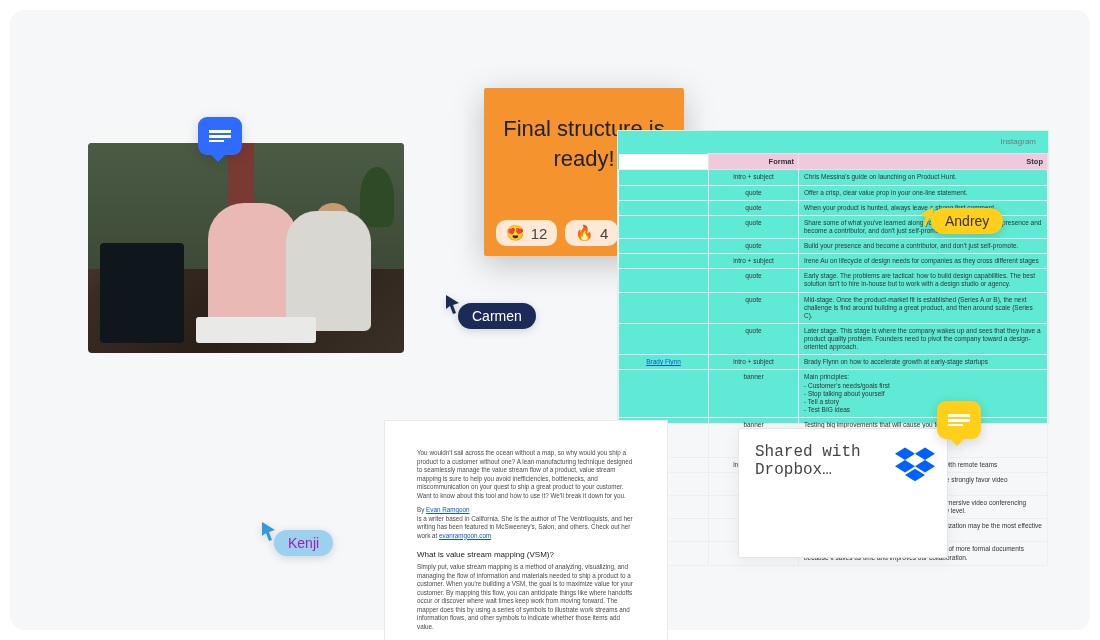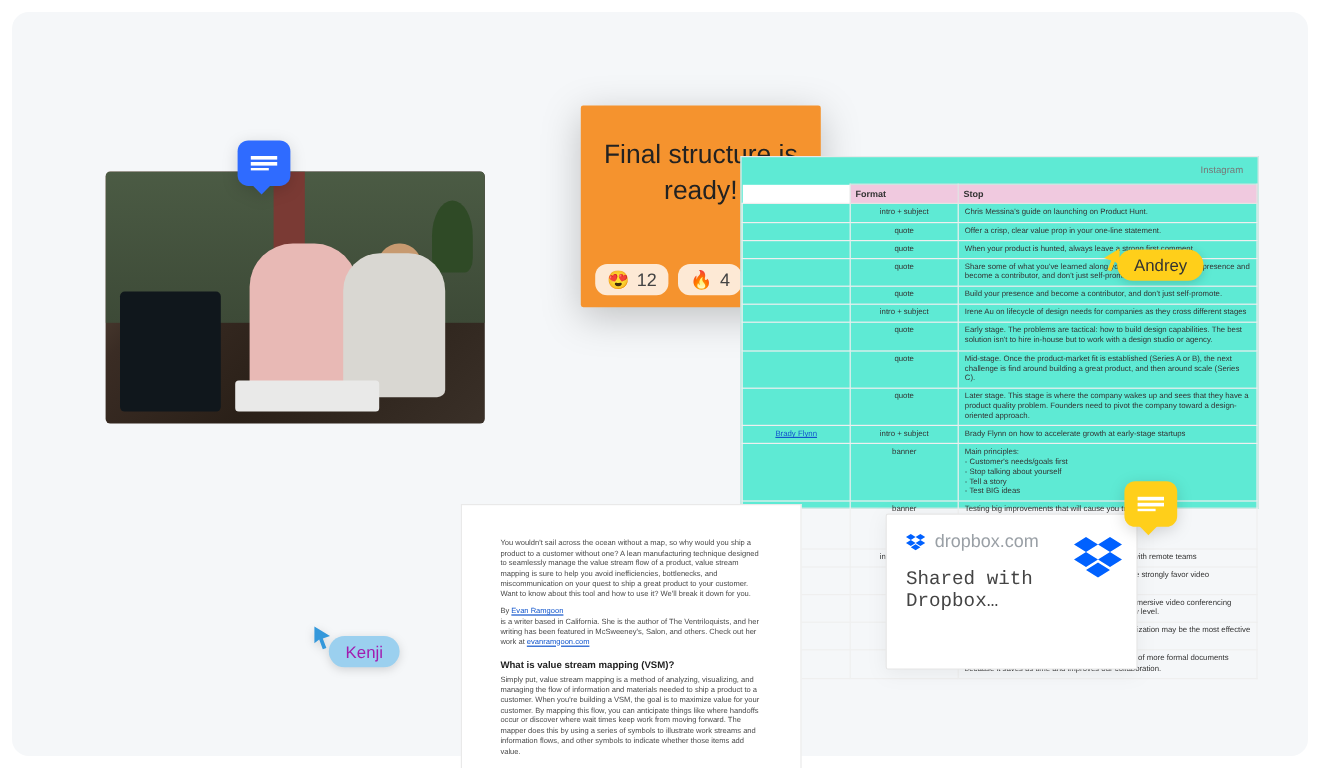--- a/index.html
+++ b/index.html
@@ -103,21 +103,21 @@
 
 .sheet {
   position:absolute; left:607px; top:72px;
   width:432px; height:294px; background:#5eead4; border:1px solid #e8e8e8;
   font-size:6.5px; line-height:1.25; color:#333;margin-top:48px;
 }
 .sheet .tag{
   position:absolute; right:12px; top:6px; font-size:8px; color:#777;
 }
 .sheet table{ border-collapse:collapse; width:100%; margin-top:22px;}
-.sheet th{ background:#f0c9df; text-align:left; font-weight:600; font-size:7.5px; padding:3px 4px; border:1px solid #e4e4e4;}
+.sheet th{ background:#f0c9df; text-align:right; font-weight:600; font-size:7.5px; padding:3px 4px; border:1px solid #e4e4e4;}
 .sheet td{ border:1px solid #efefef; padding:3px 5px; vertical-align:top;}
 .sheet td.fmt{ text-align:center; width:90px; color:#333;}
 .sheet td.author{ text-align:center; width:90px; color:#1155cc;}
 .sheet td.author a{color:#1155cc; text-decoration:underline;}
 
 
 .cursor {
   position:absolute; display:flex; align-items:flex-start; filter: drop-shadow(0 2px 4px rgba(0,0,0,.15));
 }
 .cursor svg{ display:block; }
@@ -137,21 +137,21 @@
 .cursor.andrey svg path{ fill:#ffcf1a; }
 .cursor.andrey .arrow{ transform:scaleX(-1); }
 
 
 .doc {
   position:absolute; left:374px; top:410px; width:284px; height:230px;
   background:#fff; border:1px solid #e9e9e9; padding:28px 32px 0;
   font-size:6.3px; color:#4a4a4a; overflow:hidden;
 }
 .doc h1{ font-size:12.5px; font-weight:600; color:#222; line-height:1.35; margin-bottom:10px;}
-.doc h2{ font-size:8px; font-weight:700; color:#222; margin:10px 0 4px;}
+.doc h2{ font-size:8px; font-weight:400; color:#222; margin:10px 0 4px;}
 .doc p{ margin-bottom:6px; line-height:1.35;}
 .doc a{ color:#1155cc; text-decoration:underline;}
 
 
 .dbx {
   position:absolute; left:728px; top:418px; width:210px; height:130px;
   background:#fff; border:1px solid #e6e6e6; border-radius:2px;
   padding:14px 16px; filter: drop-shadow(0 3px 8px rgba(0,0,0,.06));
 }
 .dbx .top{ display:flex; align-items:center; gap:8px; margin-bottom:14px;}
@@ -296,20 +296,26 @@
           </tr>
           <tr>
             <td class="author"></td>
             <td class="fmt">quote</td>
             <td style="white-space: pre-line;">We use digital mind maps and whiteboards in lieu of more formal documents because it saves us time and improves our collaboration.</td>
           </tr>
         </tbody>
     </table>
   </div>
 
+  <div class="cursor carmen">
+    <svg width="18" height="22" viewBox="0 0 18 22">
+        <path d="M2 2 L15 10 L9 12 L12 20 L9 21 L6 13 L2 16 Z"></path>
+      </svg>
+    <span class="label">Carmen</span>
+  </div>
   <div class="cursor kenji">
     <svg width="18" height="22" viewBox="0 0 18 22">
         <path d="M2 2 L15 10 L9 12 L12 20 L9 21 L6 13 L2 16 Z"></path>
       </svg>
     <span class="label">Kenji</span>
   </div>
   <div class="cursor andrey">
     <span class="arrow">
         <svg width="18" height="22" viewBox="0 0 18 22">
           <path d="M2 2 L15 10 L9 12 L12 20 L9 21 L6 13 L2 16 Z"></path>
@@ -323,26 +329,20 @@
     <p>
       <span>By </span><a>Evan Ramgoon</a><br>
       <span>is a writer based in California. She is the author of The Ventriloquists, and her writing has been featured in McSweeney's, Salon, and others. Check out her work at </span><a>evanramgoon.com</a>
     </p>
     <h2>What is value stream mapping (VSM)?</h2>
     <p>Simply put, value stream mapping is a method of analyzing, visualizing, and managing the flow of information and materials needed to ship a product to a customer. When you're building a VSM, the goal is to maximize value for your customer. By mapping this flow, you can anticipate things like where handoffs occur or discover where wait times keep work from moving forward. The mapper does this by using a series of symbols to illustrate work streams and information flows, and other symbols to indicate whether those items add value.</p>
 
   </div>
 
   <div class="dbx">
-    <div class="top">
-      <svg class="dbx-logo" viewBox="0 0 32 28">
-          <path fill="#0061ff" d="M8 0 L16 5 L8 10 L0 5 Z M24 0 L32 5 L24 10 L16 5 Z M0 15 L8 10 L16 15 L8 20 Z M16 15 L24 10 L32 15 L24 20 Z M8 22 L16 17 L24 22 L16 27 Z"></path>
-        </svg>
-      <span class="domain">dropbox.com</span>
-    </div>
     <svg class="dbx-big big-logo" viewBox="0 0 32 28">
         <path fill="#0061ff" d="M8 0 L16 5 L8 10 L0 5 Z M24 0 L32 5 L24 10 L16 5 Z M0 15 L8 10 L16 15 L8 20 Z M16 15 L24 10 L32 15 L24 20 Z M8 22 L16 17 L24 22 L16 27 Z"></path>
       </svg>
     <div class="sub">Shared with Dropbox…</div>
   </div>
   <div class="comment-bubble yellow">
       <div class="lines"></div>
     </div>
 
 </div>

